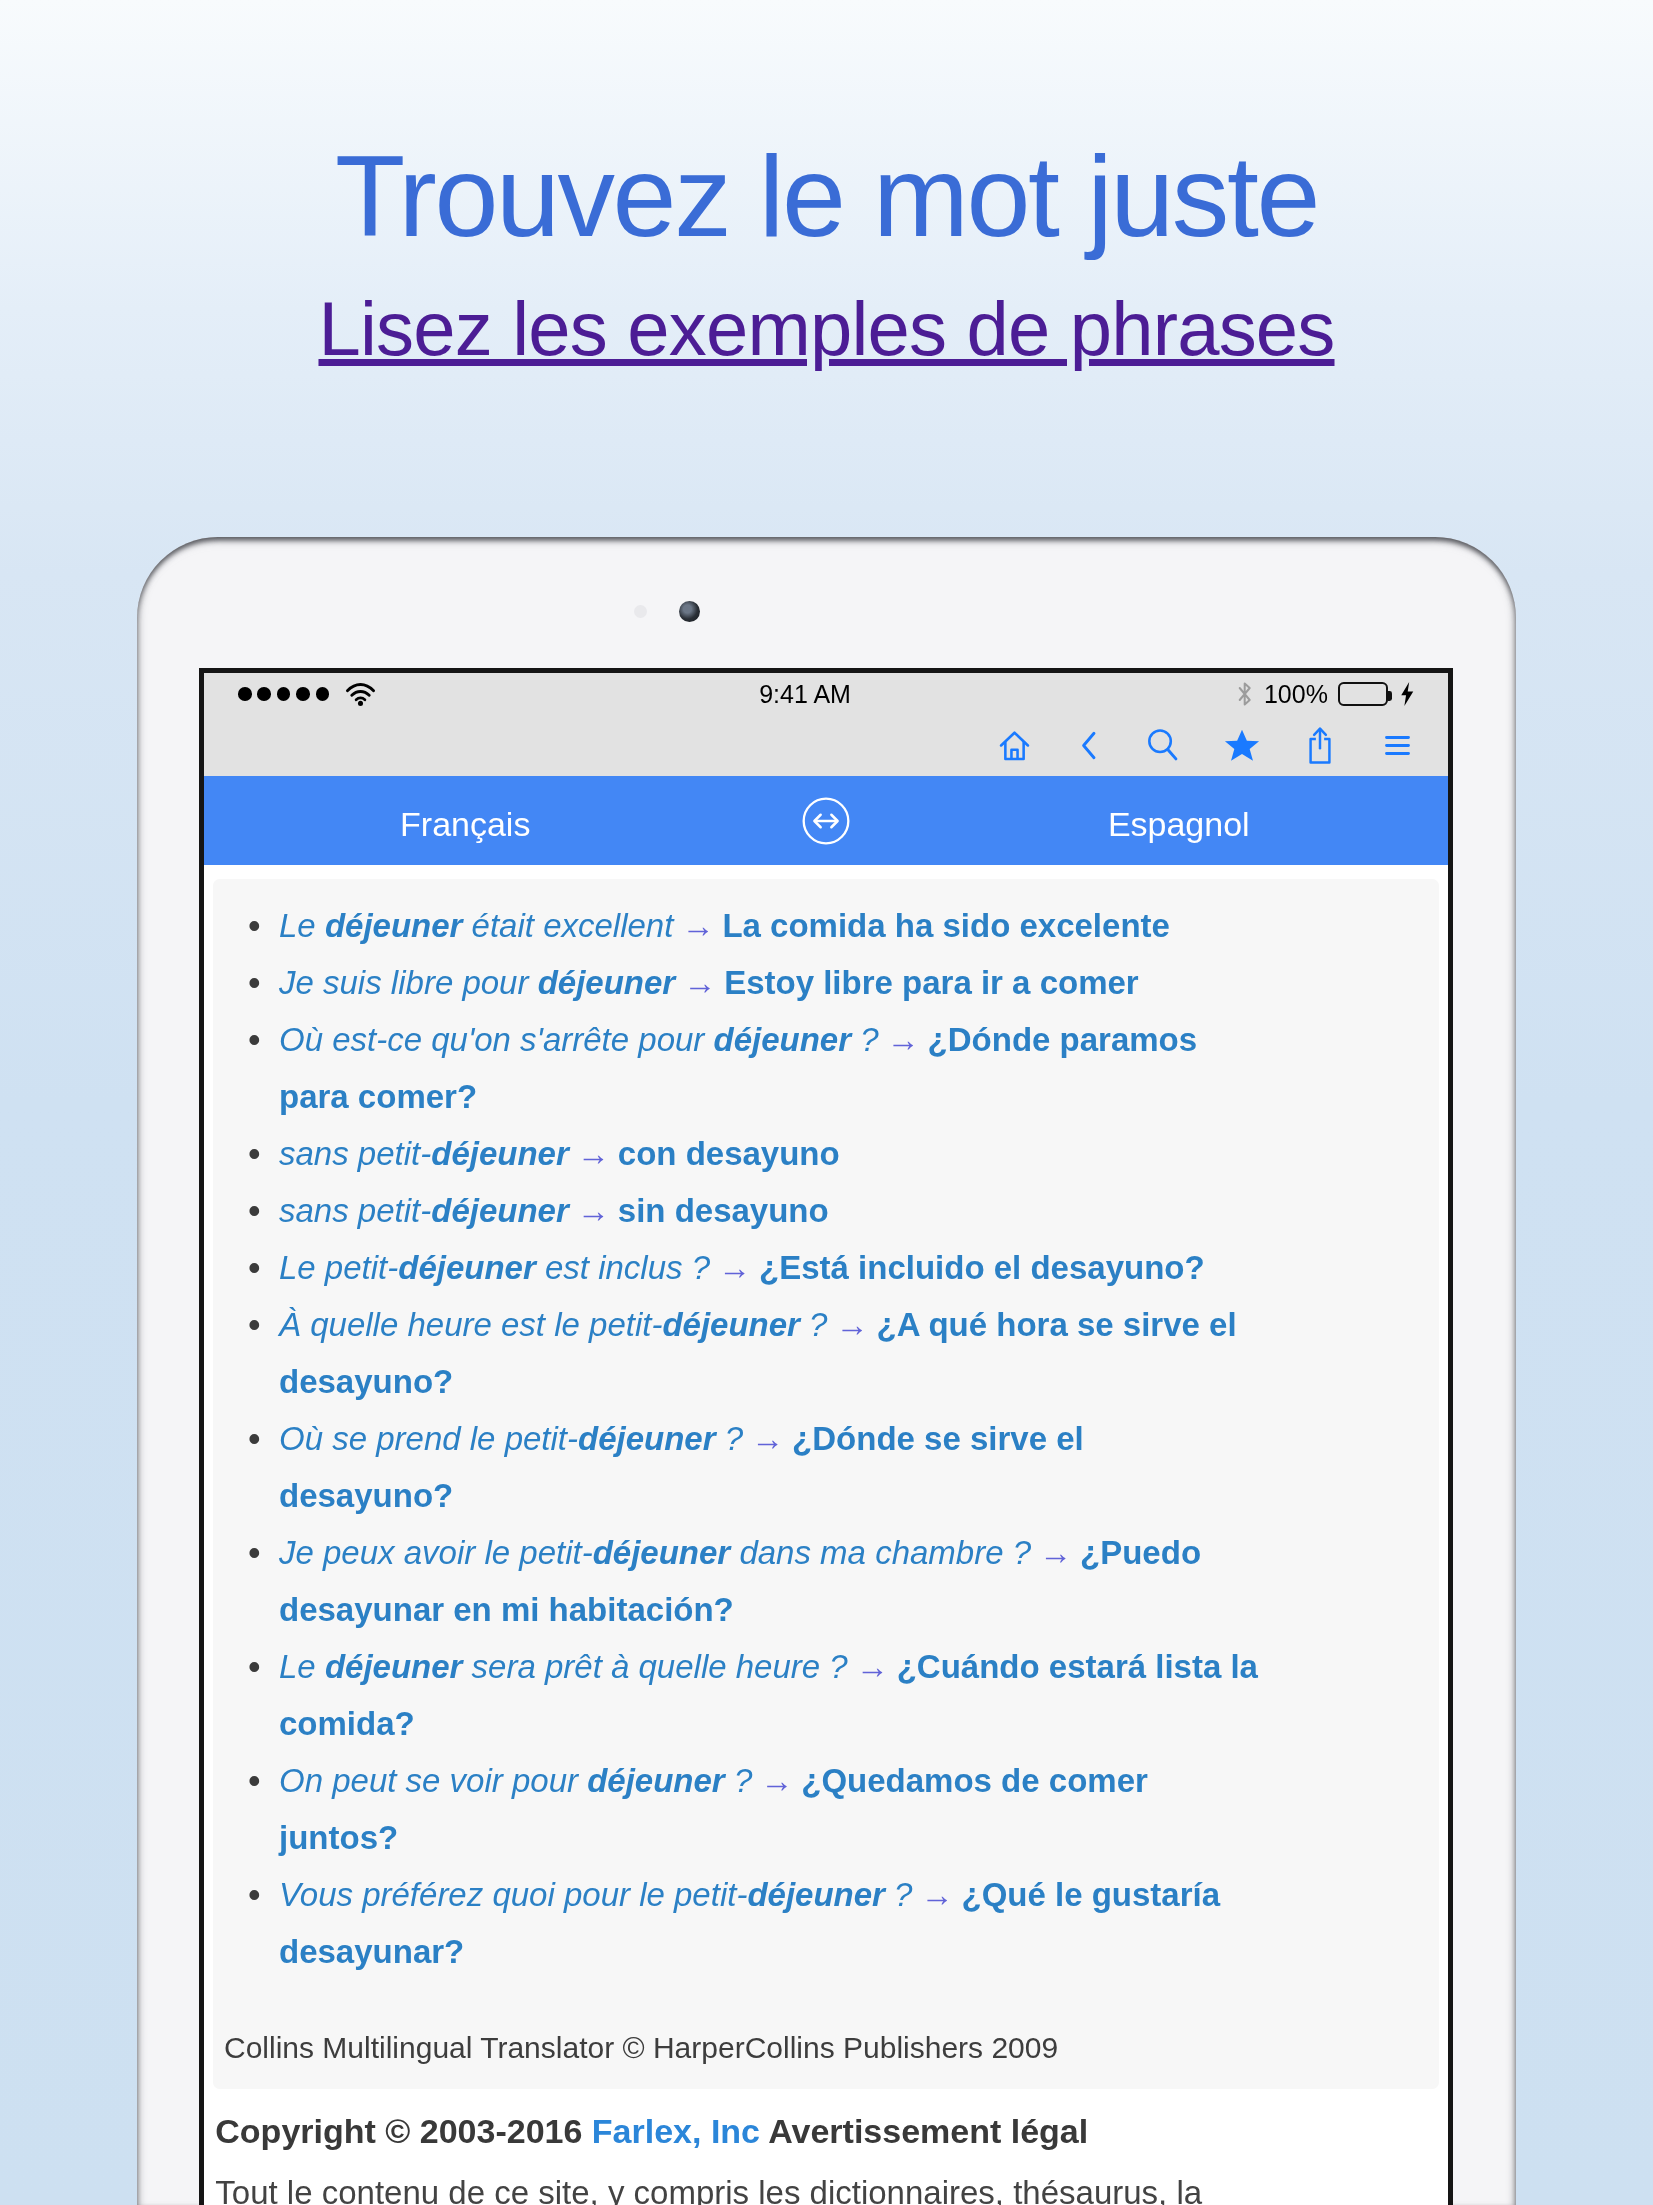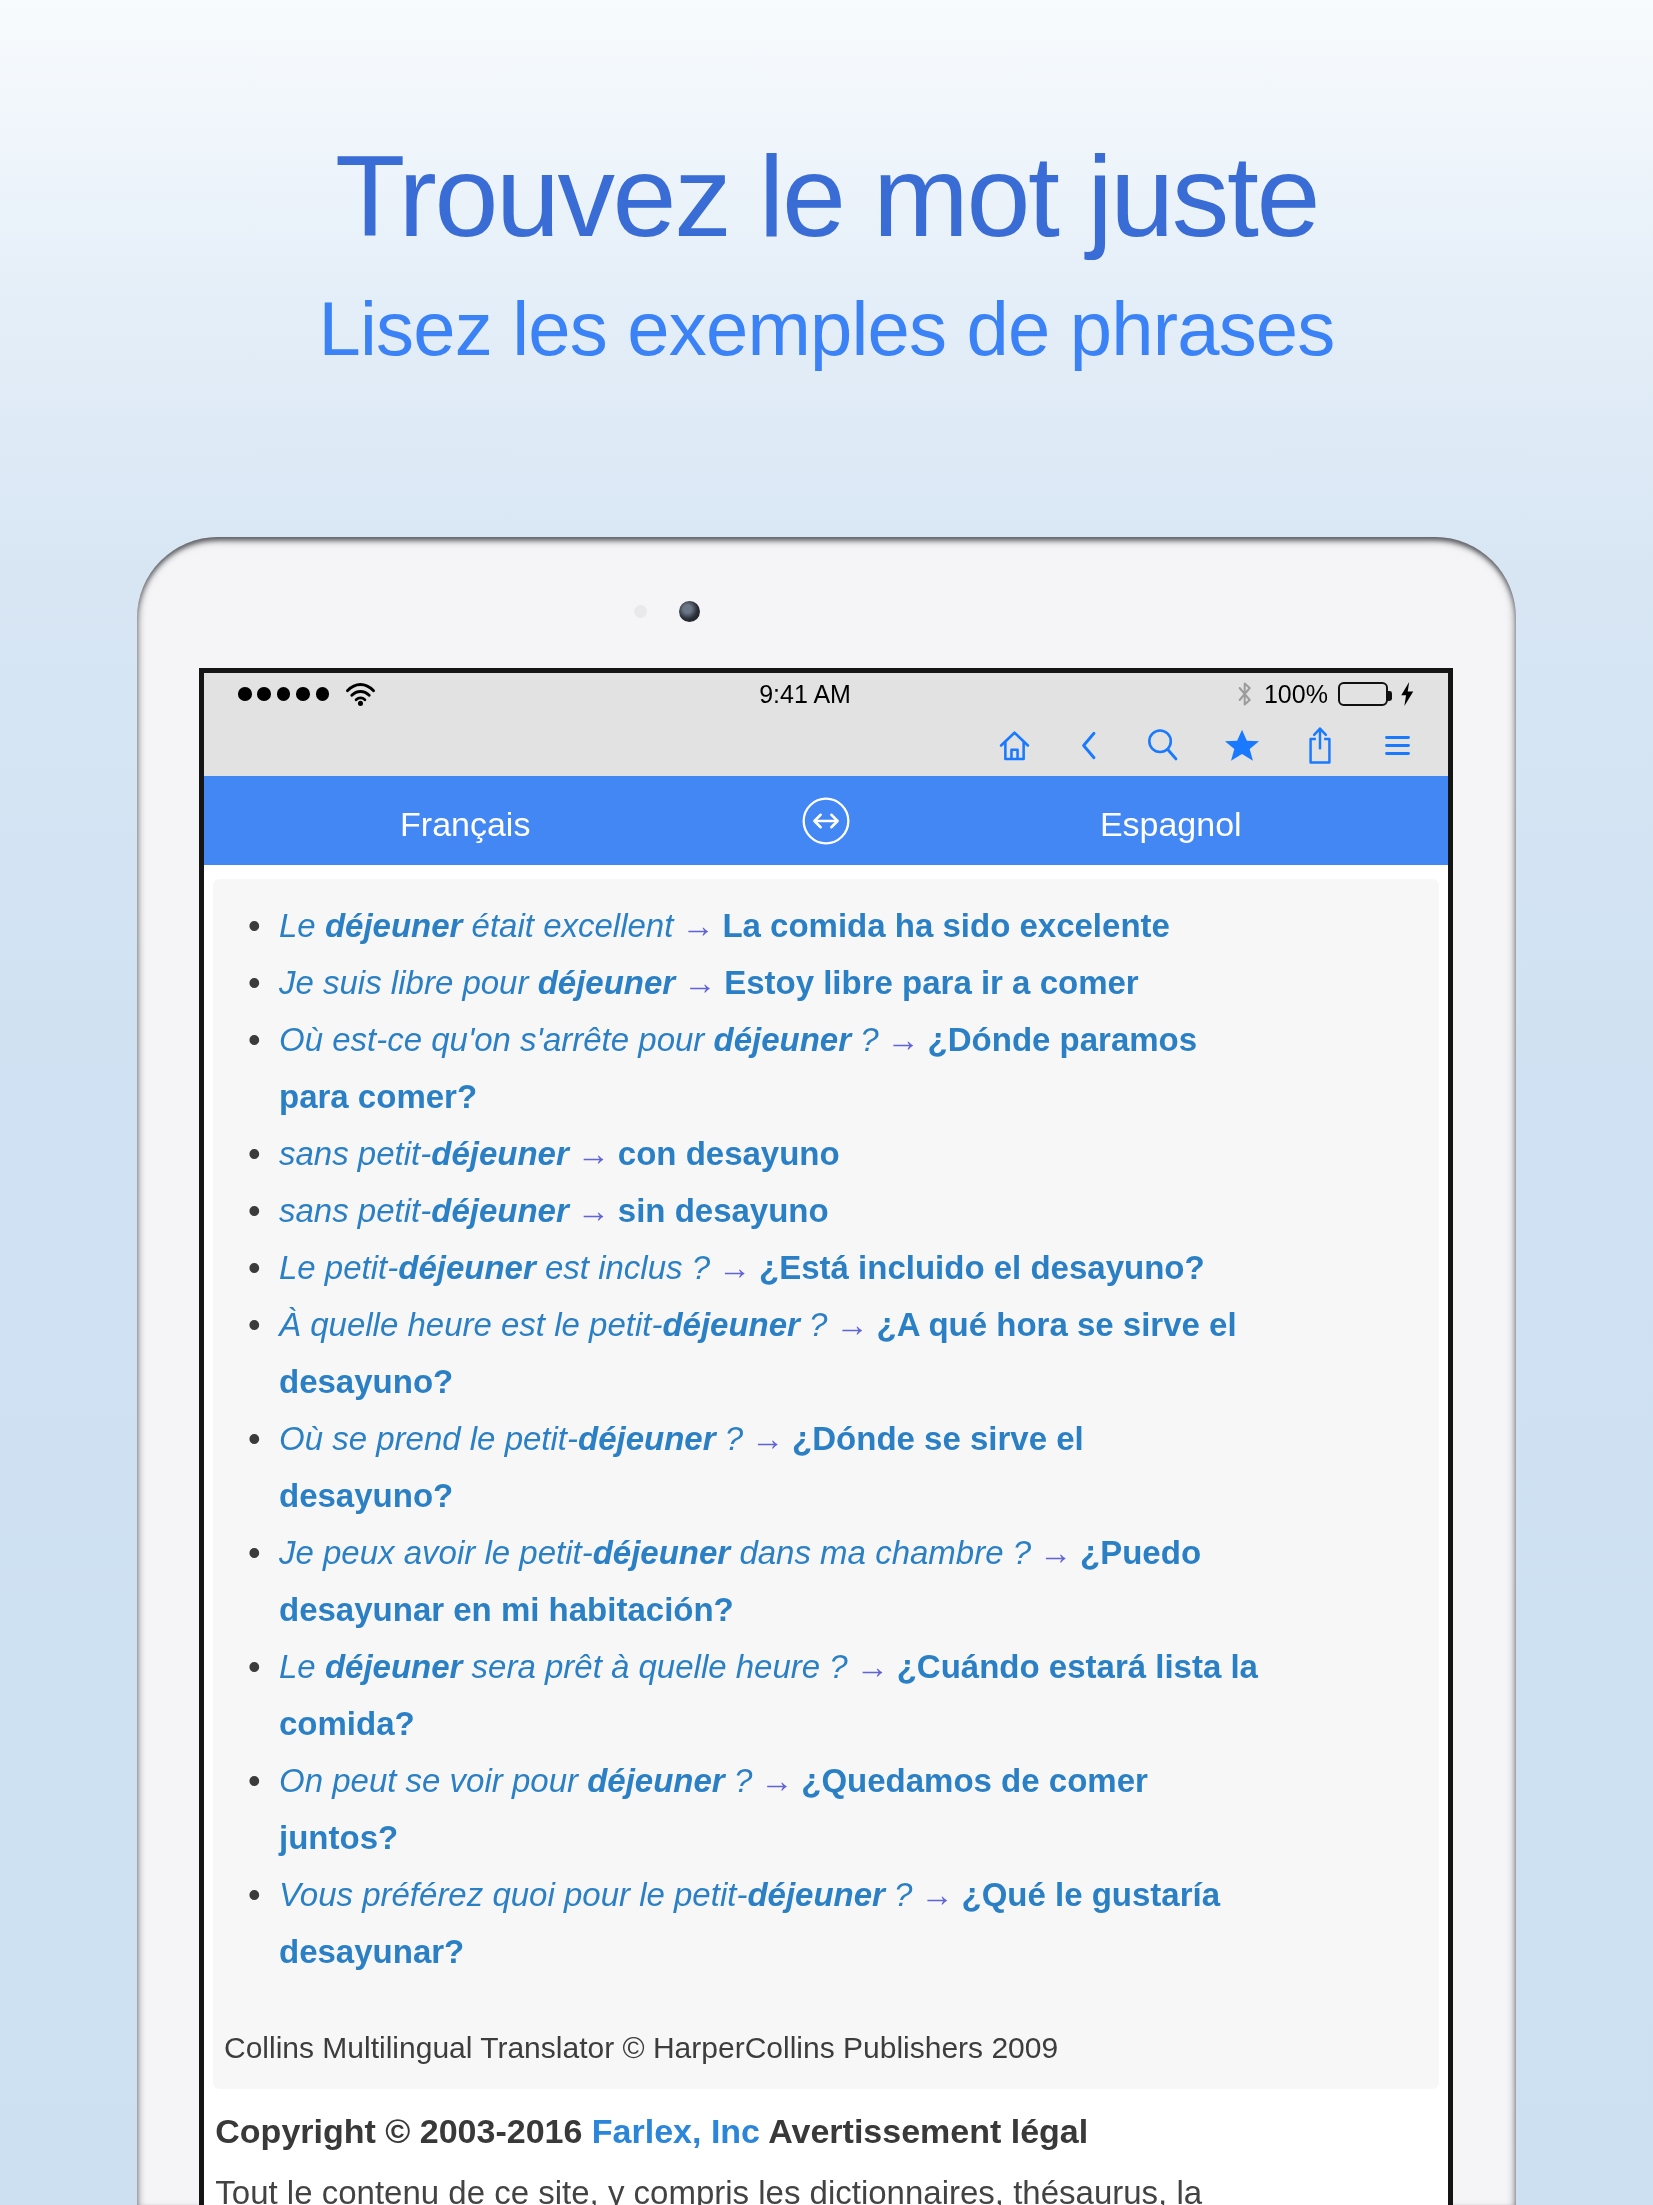--- a/index.html
+++ b/index.html
@@ -8,21 +8,21 @@
     font-family:"Liberation Sans",sans-serif;
     background:linear-gradient(180deg,#f8fbfd 0%,#e4eef8 14%,#d8e6f4 26%,#cfe1f2 50%,#cde0f1 100%);
   }
   
   .hero-title{
     position:absolute;top:139px;left:0;width:100%;text-align:center;
     font-size:115px;font-weight:500;letter-spacing:-2.4px;color:#3a6cd6;line-height:1;
   }
   .hero-sub{
     position:absolute;top:291px;left:0;width:100%;text-align:center;
-    font-size:76px;font-weight:400;letter-spacing:-0.8px;color:#3b82f6;line-height:1;
+    font-size:76px;font-weight:400;letter-spacing:-0.8px;color:#4c1d95;line-height:1;text-decoration:underline;
   }
   
   .device{
     position:absolute;left:137px;top:537px;width:1379px;height:1668px;
     border-radius:81px 81px 0 0;background:#f5f5f7;
     box-shadow:
       inset 0 4px 4.8px -0.8px rgba(85,86,92,.95),
       inset 0 9.7px 8px -6.5px rgba(150,152,158,.6),
       inset 7.3px 0 7.3px -4.8px rgba(130,131,137,.55),
       inset -7.3px 0 7.3px -4.8px rgba(130,131,137,.55);
@@ -65,21 +65,21 @@
     justify-content:flex-end;gap:40px;padding-right:31px;
   }
   .tb-icon{display:flex;align-items:center;justify-content:center;}
   
   .langbar{height:89px;position:relative;color:#fff;}
   .lang-label{
     position:absolute;top:0;height:97px;display:flex;align-items:center;
     justify-content:center;font-size:34px;font-weight:400;
   }
   .lang-left{left:0;width:42%;}
-  .lang-right{right:16px;width:42%;}
+  .lang-right{right:8px;width:42%;}
   .swap-wrap{
     position:absolute;left:50%;top:50%;transform:translate(-50%,-50%);
     display:flex;align-items:center;justify-content:center;
   }
   
   .page{background:#fff;}
   .example-box{
     margin:13.7px 9px 0 9px;background:#f7f7f7;border-radius:6.5px;
     padding:18px 32px 22.6px 66px;
   }

